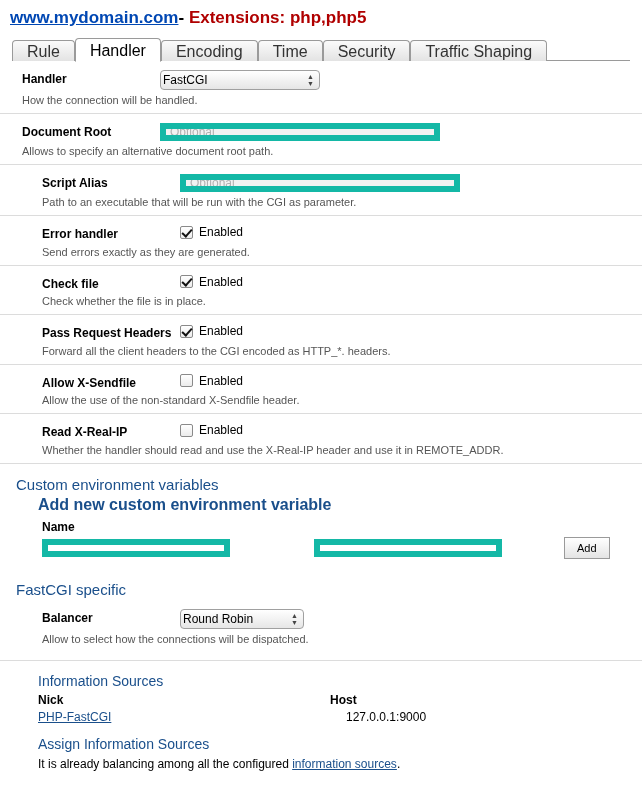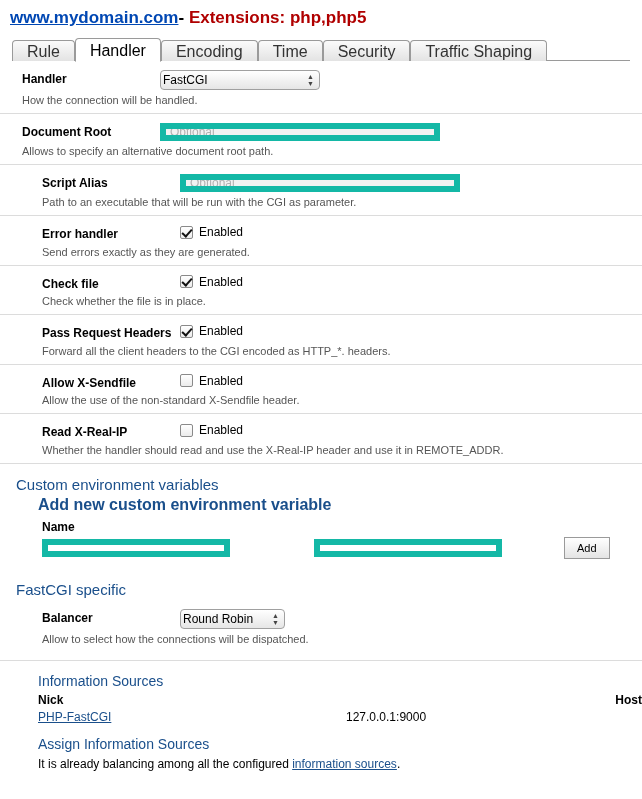--- a/index.html
+++ b/index.html
@@ -251,21 +251,20 @@
     color: #000;
   }
 
   
   .infohead {
     display: flex;
     padding-left: 38px;
     font-weight: bold;
     font-size: 12px;
     margin-top: 2px;
-    justify-content: space-between;
   }
   .infohead .n { width: 292px; }
   .inforow {
     display: flex;
     padding-left: 38px;
     font-size: 12px;
     margin-top: 3px;
     gap: 16px;
   }
   .inforow .n { width: 292px; }
@@ -430,21 +429,21 @@
       </div>
     </div>
 
     <div class="section">FastCGI specific</div>
 
     <div class="row noline">
       <div class="row-inner">
         <div class="label indent">Balancer</div>
         <div class="field">
           <span class="selwrap">
-            <select class="sel" style="width:105px;">
+            <select class="sel" style="width:124px;">
               <option>Round Robin</option>
             </select>
             <span class="arrows">
                 <span>▲</span>
                 <span>▼</span>
               </span>
           </span>
         </div>
       </div>
       <div class="help indent">Allow to select how the connections will be dispatched.</div>

